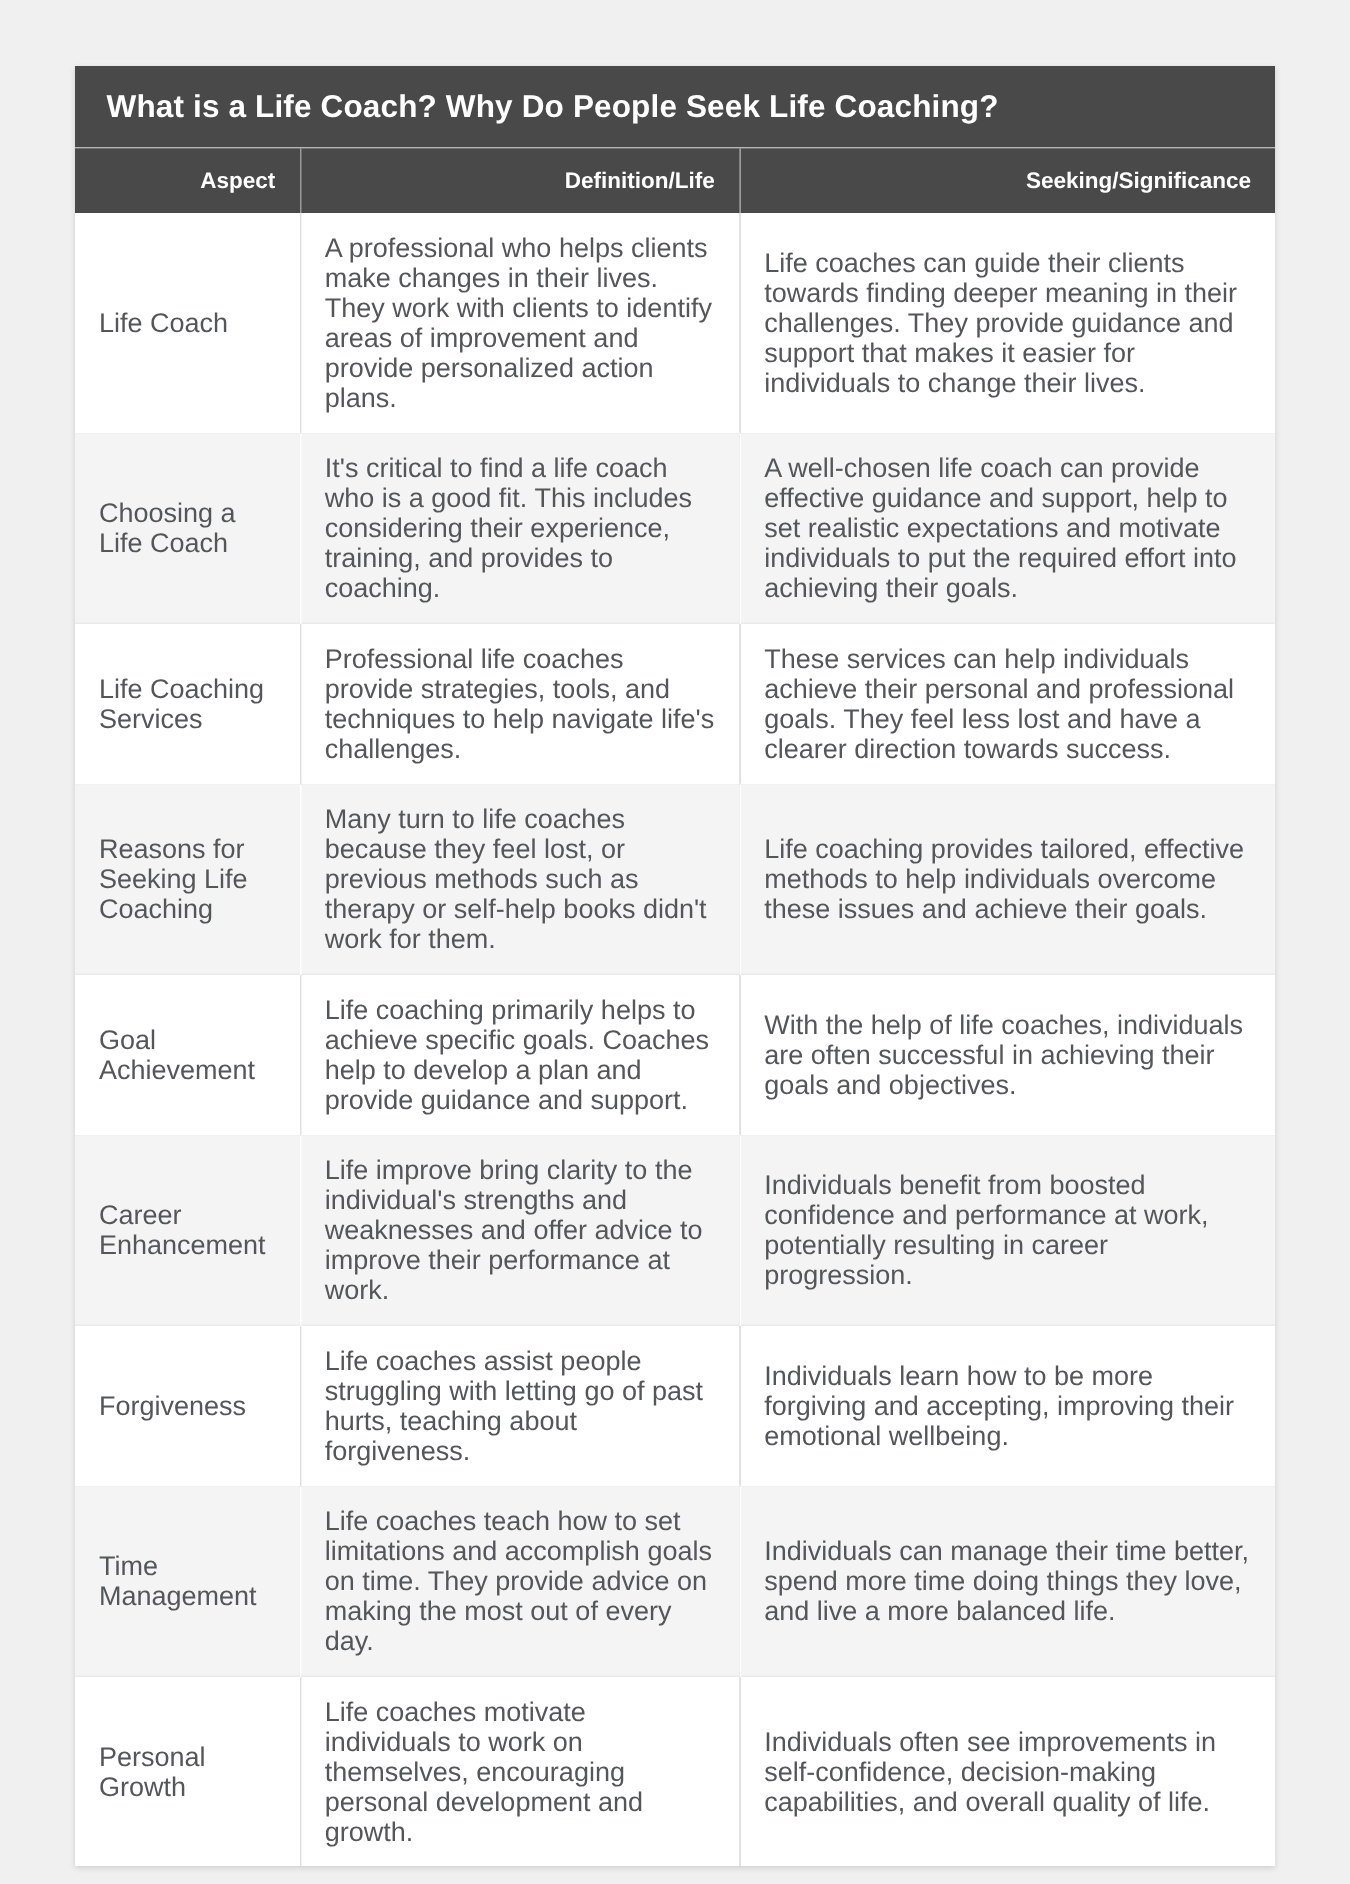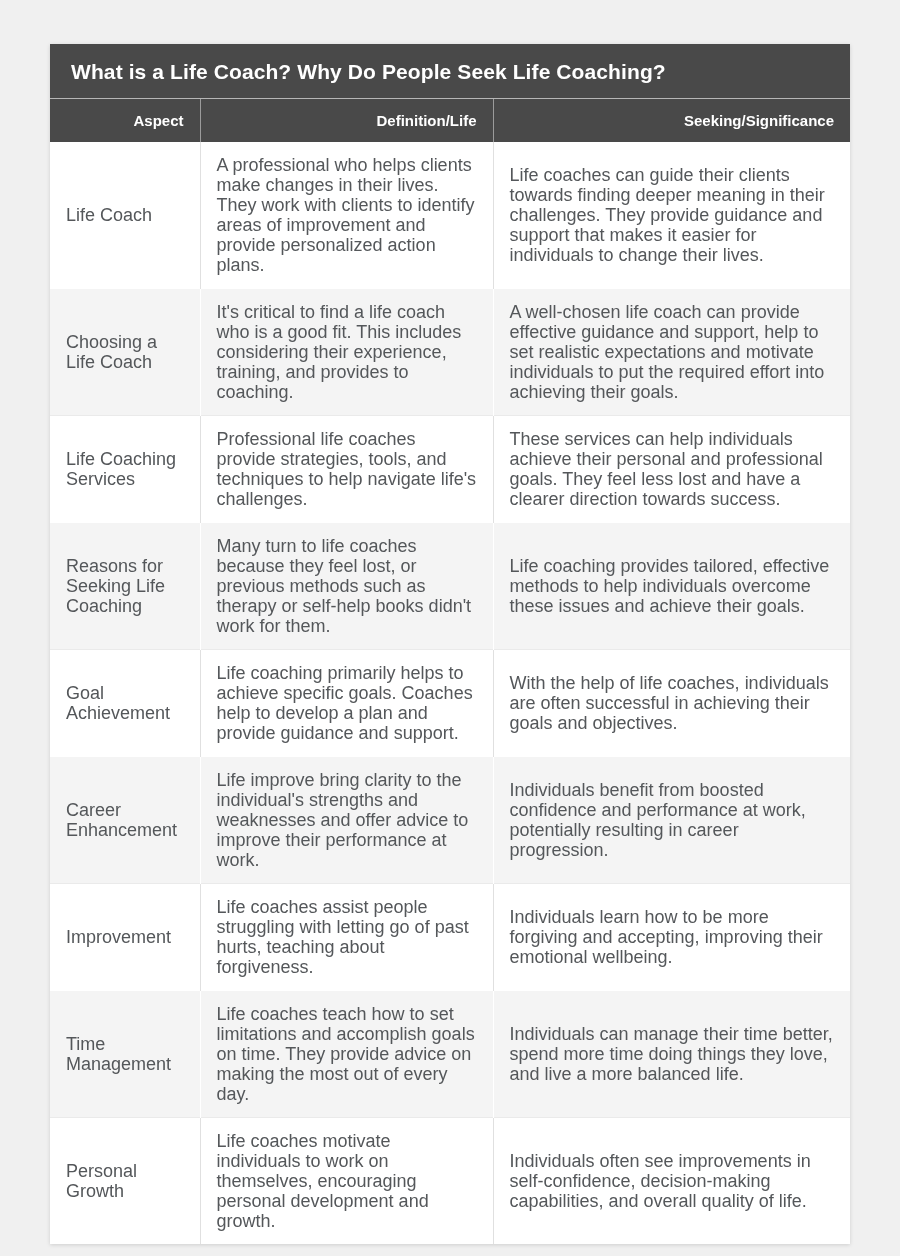--- a/index.html
+++ b/index.html
@@ -131,21 +131,21 @@
   </tr>
 
 
   <tr>
     <td>Career Enhancement</td>
     <td>Life improve bring clarity to the individual's strengths and weaknesses and offer advice to improve their performance at work.</td>
     <td>Individuals benefit from boosted confidence and performance at work, potentially resulting in career progression.</td>
   </tr>
 
   <tr>
-    <td>Improvement</td>
+    <td>Forgiveness</td>
     <td>Life coaches assist people struggling with letting go of past hurts, teaching about forgiveness.</td>
     <td>Individuals learn how to be more forgiving and accepting, improving their emotional wellbeing.</td>
   </tr>
 
   <tr>
     <td>Time Management</td>
     <td>Life coaches teach how to set limitations and accomplish goals on time. They provide advice on making the most out of every day.</td>
     <td>Individuals can manage their time better, spend more time doing things they love, and live a more balanced life.</td>
   </tr>
 

